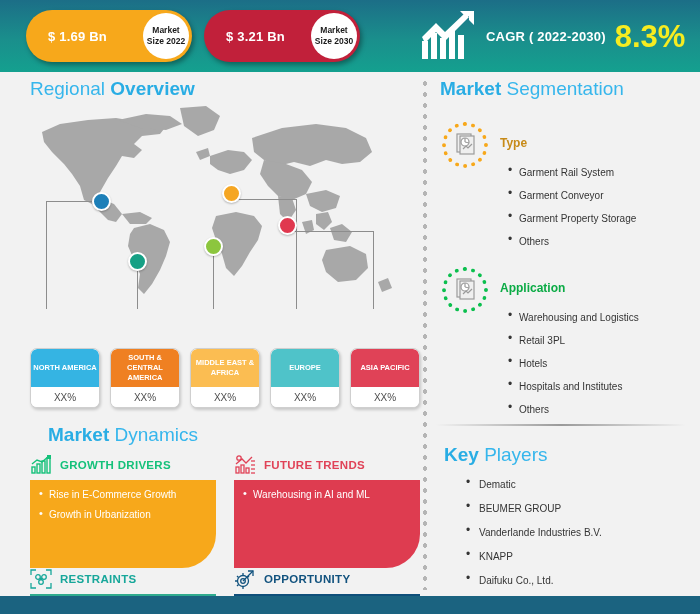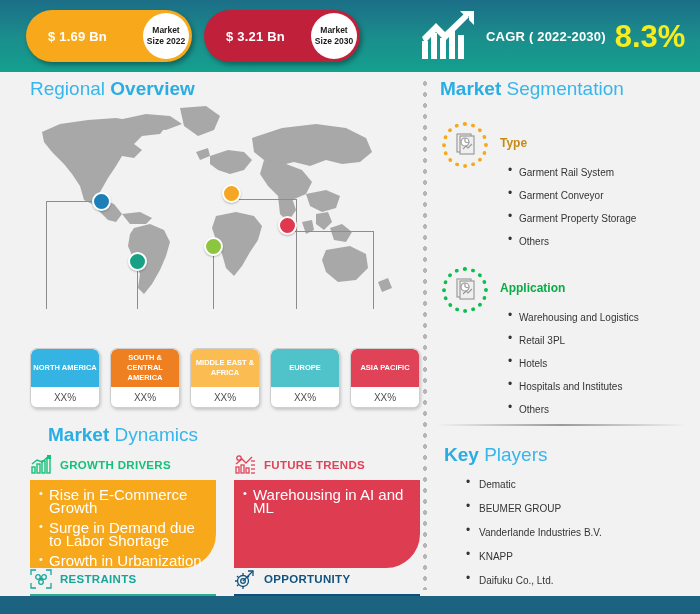--- a/index.html
+++ b/index.html
@@ -82,21 +82,21 @@
   
   .dyn-title { position: absolute; left: 40px; top: 352px; }
   .dyn-grid { position: absolute; left: 22px; top: 382px; width: 390px; }
   .dyn-cell { position: absolute; width: 186px; }
   .dyn-head { display: flex; align-items: center; height: 22px; margin-bottom: 4px; }
   .dyn-head .ico { width: 22px; height: 20px; flex: 0 0 auto; margin-right: 8px; }
   .dyn-head .txt { font-size: 11.5px; font-weight: bold; letter-spacing: .3px; white-space: nowrap; }
   .dyn-box { border-radius: 0 0 34px 0; padding: 8px 6px 8px 8px; }
   .dyn-box ul { list-style: none; }
   .dyn-box li {
-    color: #fff; font-size: 15px; line-height: 13px; padding-left: 11px;
+    color: #fff; font-size: 10px; line-height: 13px; padding-left: 11px;
     position: relative; margin-bottom: 7px;
   }
   .dyn-box li:last-child { margin-bottom: 0; }
   .dyn-box li::before { content: "•"; position: absolute; left: 1px; top: -1px; font-size: 11px; }
 
   
   .seg-block { position: absolute; }
   .seg-icon-ring {
     position: absolute; width: 46px; height: 46px; border-radius: 50%;
     border: 4px dotted #f7a81b; left: 4px; top: 0;
@@ -271,21 +271,20 @@
                   <polyline points="2,9 7,5 12,7 19,1"></polyline>
                 </g>
                 <rect x="17" y="0" width="4" height="4" fill="#14c17a"></rect>
               </svg>
             </span>
             <span class="txt" style="color:#14c17a;">GROWTH DRIVERS</span>
           </div>
           <div class="dyn-box" style="background:#f7a81b;height:88px;">
             <ul>
               <li>Rise in E-Commerce Growth</li>
-              <li>Surge in Demand due to Labor Shortage</li>
               <li>Growth in Urbanization</li>
             </ul>
           </div>
         </div>
 
         <div class="dyn-cell" style="left:204px;top:0;">
           <div class="dyn-head">
             <span class="ico">
               <svg width="22" height="20" viewBox="0 0 22 20">
                 <g stroke="#e04257" stroke-width="1.3" fill="none">

